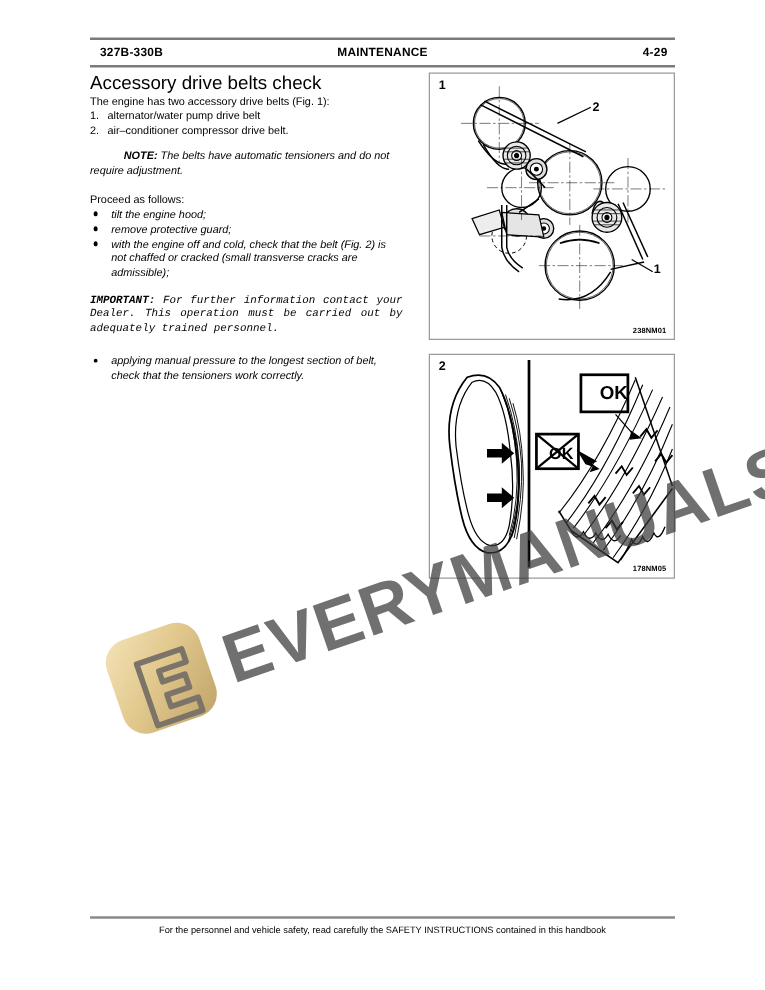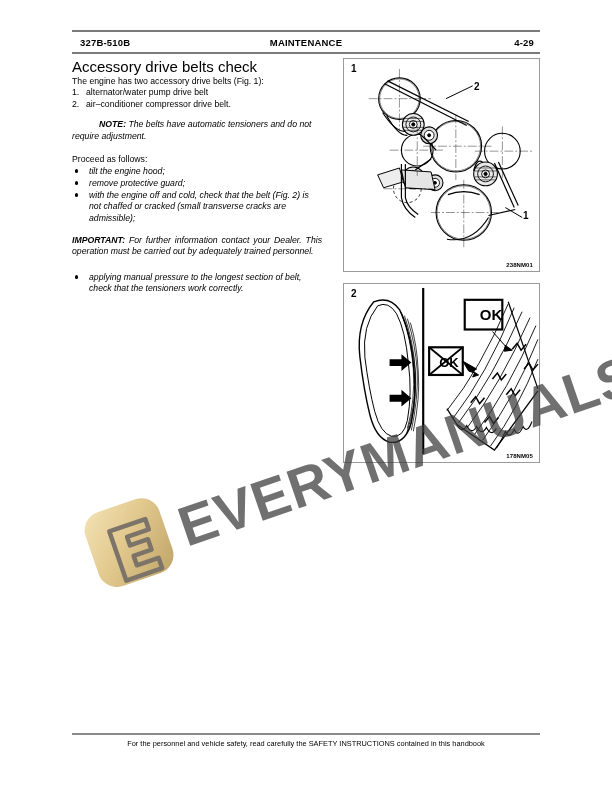--- a/index.html
+++ b/index.html
@@ -111,20 +111,21 @@
     top: 3.6px;
     width: 3.4px;
     height: 3.4px;
     border-radius: 50%;
     background: #000;
   }
   .imp-block {
     margin-top: 10px;
     font-style: italic;
     text-align: justify;
+    font-family: Liberation Mono, monospace;
   }
   .imp-block .lead {
     font-weight: bold;
     font-style: italic;
   }
   .imp-block .lead::after { content: " "; }
   .bullets.after-imp { margin-top: 14px; }
 
   
   .figure {
@@ -198,21 +199,21 @@
     font-size: 7.4px;
     font-weight: normal;
   }
 </style>
 </head>
 <body>
 
 <div id="header">
   <div class="rule-top"></div>
   <div class="hdr-row">
-    <div class="hdr-left">327B-510B</div>
+    <div class="hdr-left">327B-330B</div>
     <div class="hdr-center">MAINTENANCE</div>
     <div class="hdr-right">4-29</div>
   </div>
   <div class="rule-bottom"></div>
 </div>
 
 <div id="text-col">
 
   <div class="sec-title">Accessory drive belts check</div>
 

